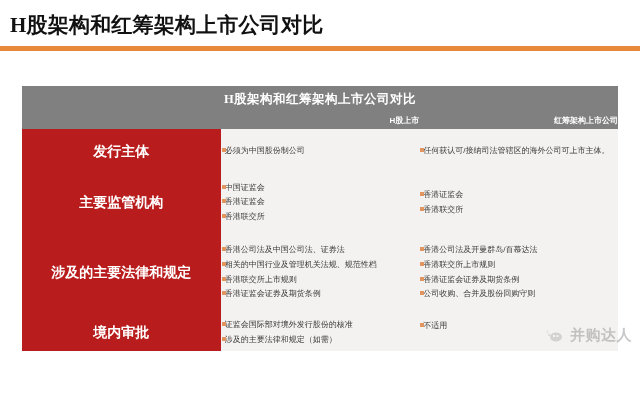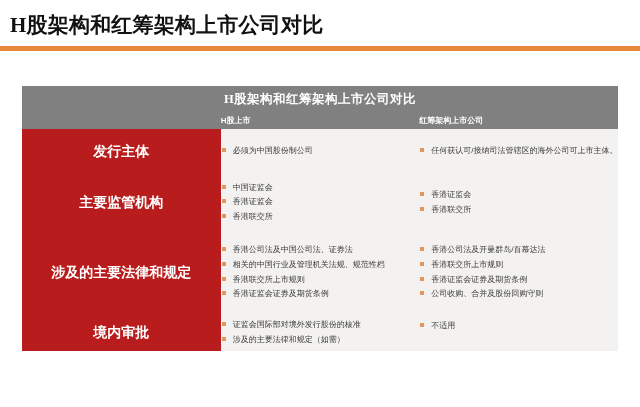--- a/index.html
+++ b/index.html
@@ -63,21 +63,21 @@
     font-family: "Liberation Serif", "DejaVu Serif", serif;
     font-size: 12.5px;
     font-weight: bold;
     letter-spacing: 0.5px;
     border-bottom: 2px solid #ffffff;
   }
   .col-head {
     background: #808080;
     color: #ffffff;
     height: 17px;
-    text-align: left;
+    text-align: right;
     font-size: 8px;
     font-weight: bold;
     border-right: 2px solid #ffffff;
     border-bottom: 2px solid #ffffff;
   }
   .col-head.last { border-right: 0; }
   .col-head.blank { background: #808080; }
 
   .row-label {
     background: #b91c1c;
@@ -99,21 +99,21 @@
   }
   .cell.last { border-right: 0; }
 
   ul.bullets {
     list-style: none;
     margin: 0;
     padding: 0;
   }
   ul.bullets li {
     position: relative;
-    padding-left: 12px;
+    padding-left: 4px;
     margin: 0 0 3px 0;
     font-size: 8px;
     line-height: 1.45;
     color: #3a3a3a;
   }
   ul.bullets li:last-child { margin-bottom: 0; }
   ul.bullets li .sq {
     position: absolute;
     left: 1px;
     top: 3px;
@@ -227,14 +227,24 @@
         <td class="cell last" style="vertical-align:top;padding-top:7px;">
           <ul class="bullets">
             <li><span class="sq"></span><span>不适用</span></li>
           </ul>
         </td>
       </tr>
 
     </tbody>
   </table>
 
+  <div class="watermark">
+    <svg class="wm-logo" viewBox="0 0 20 16">
+      <ellipse cx="11" cy="9" rx="6" ry="4.6" fill="#b9b9b9"></ellipse>
+      <circle cx="9" cy="8" r="1.1" fill="#ffffff"></circle>
+      <circle cx="12.4" cy="8" r="1.1" fill="#ffffff"></circle>
+      <path d="M4 5 L6 8 L3 8 Z" fill="#c4c4c4"></path>
+      <path d="M1 4 l1.6 1.2 M2.6 2.6 l0.6 1.8" stroke="#c4c4c4" stroke-width="0.8" fill="none"></path>
+    </svg>
+    <span class="wm-text">并购达人</span>
+  </div>
 
 </div>
 
 </body></html>

